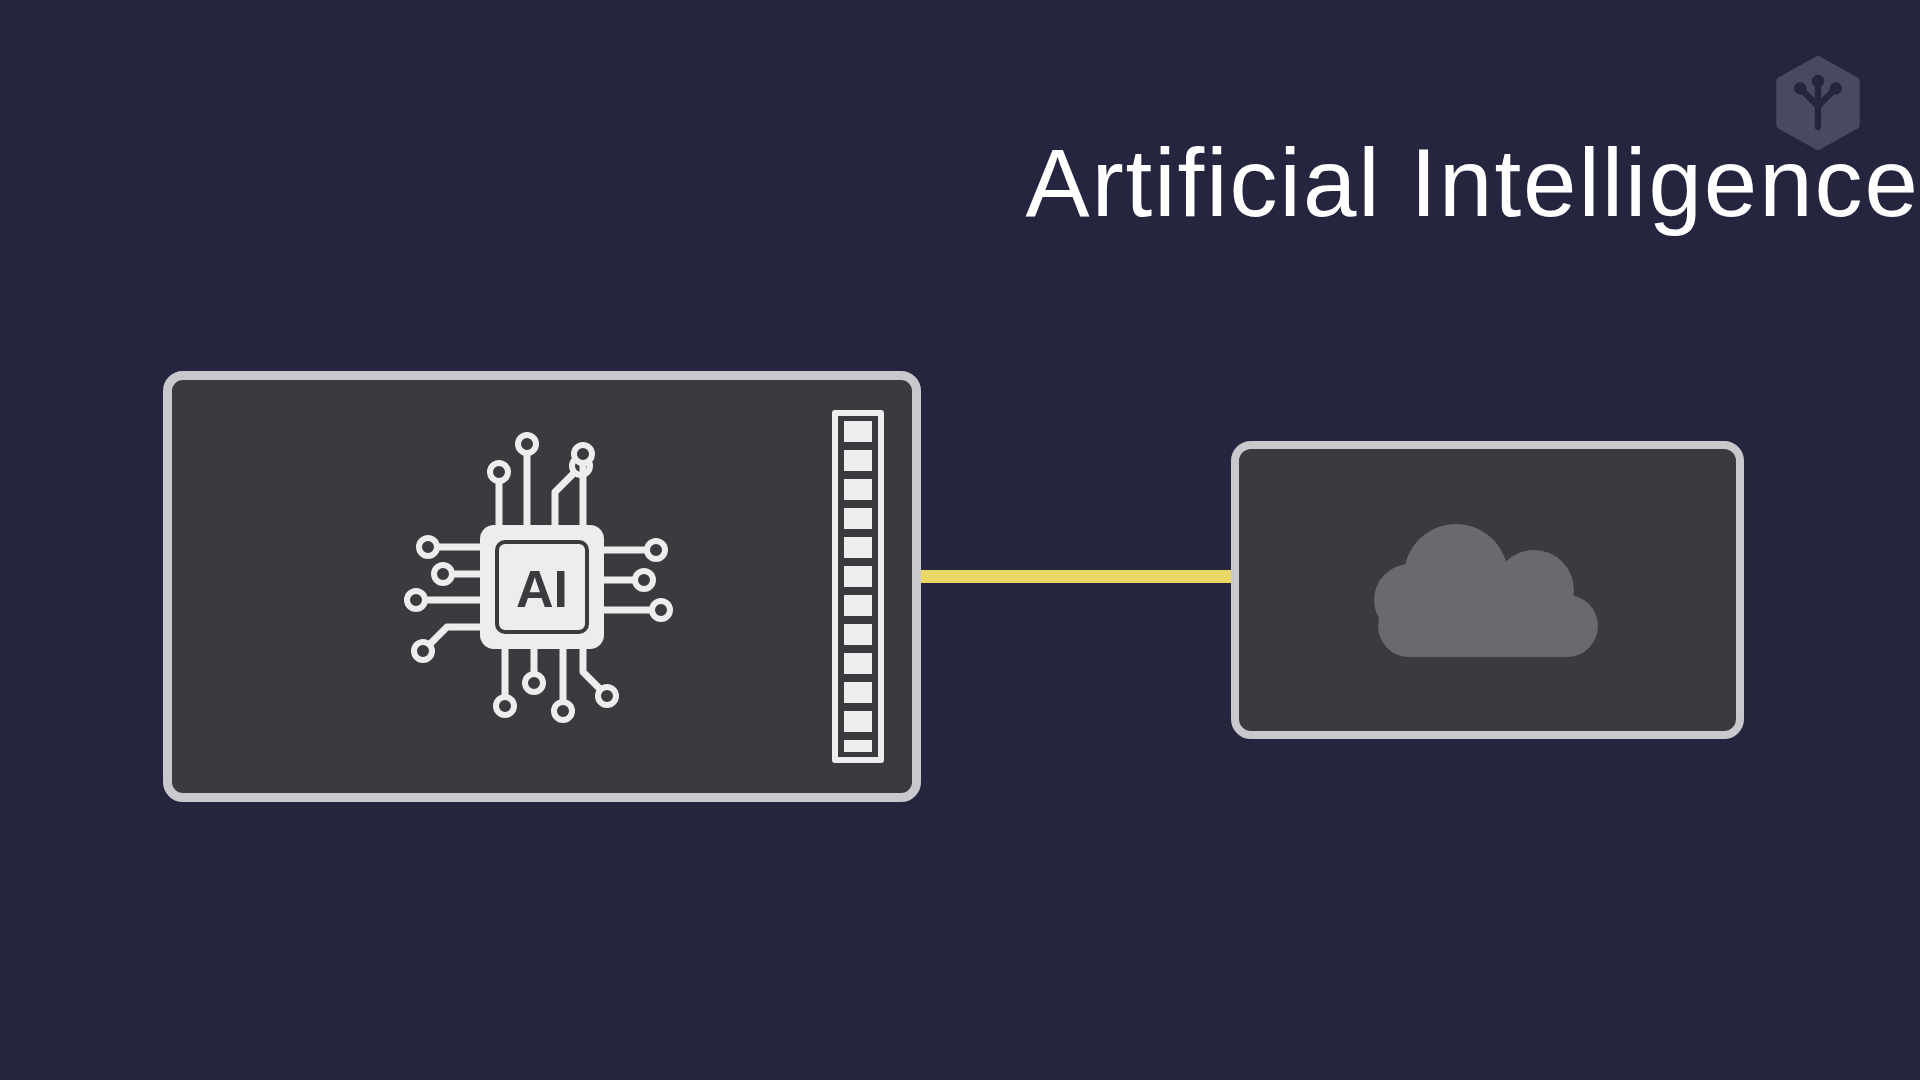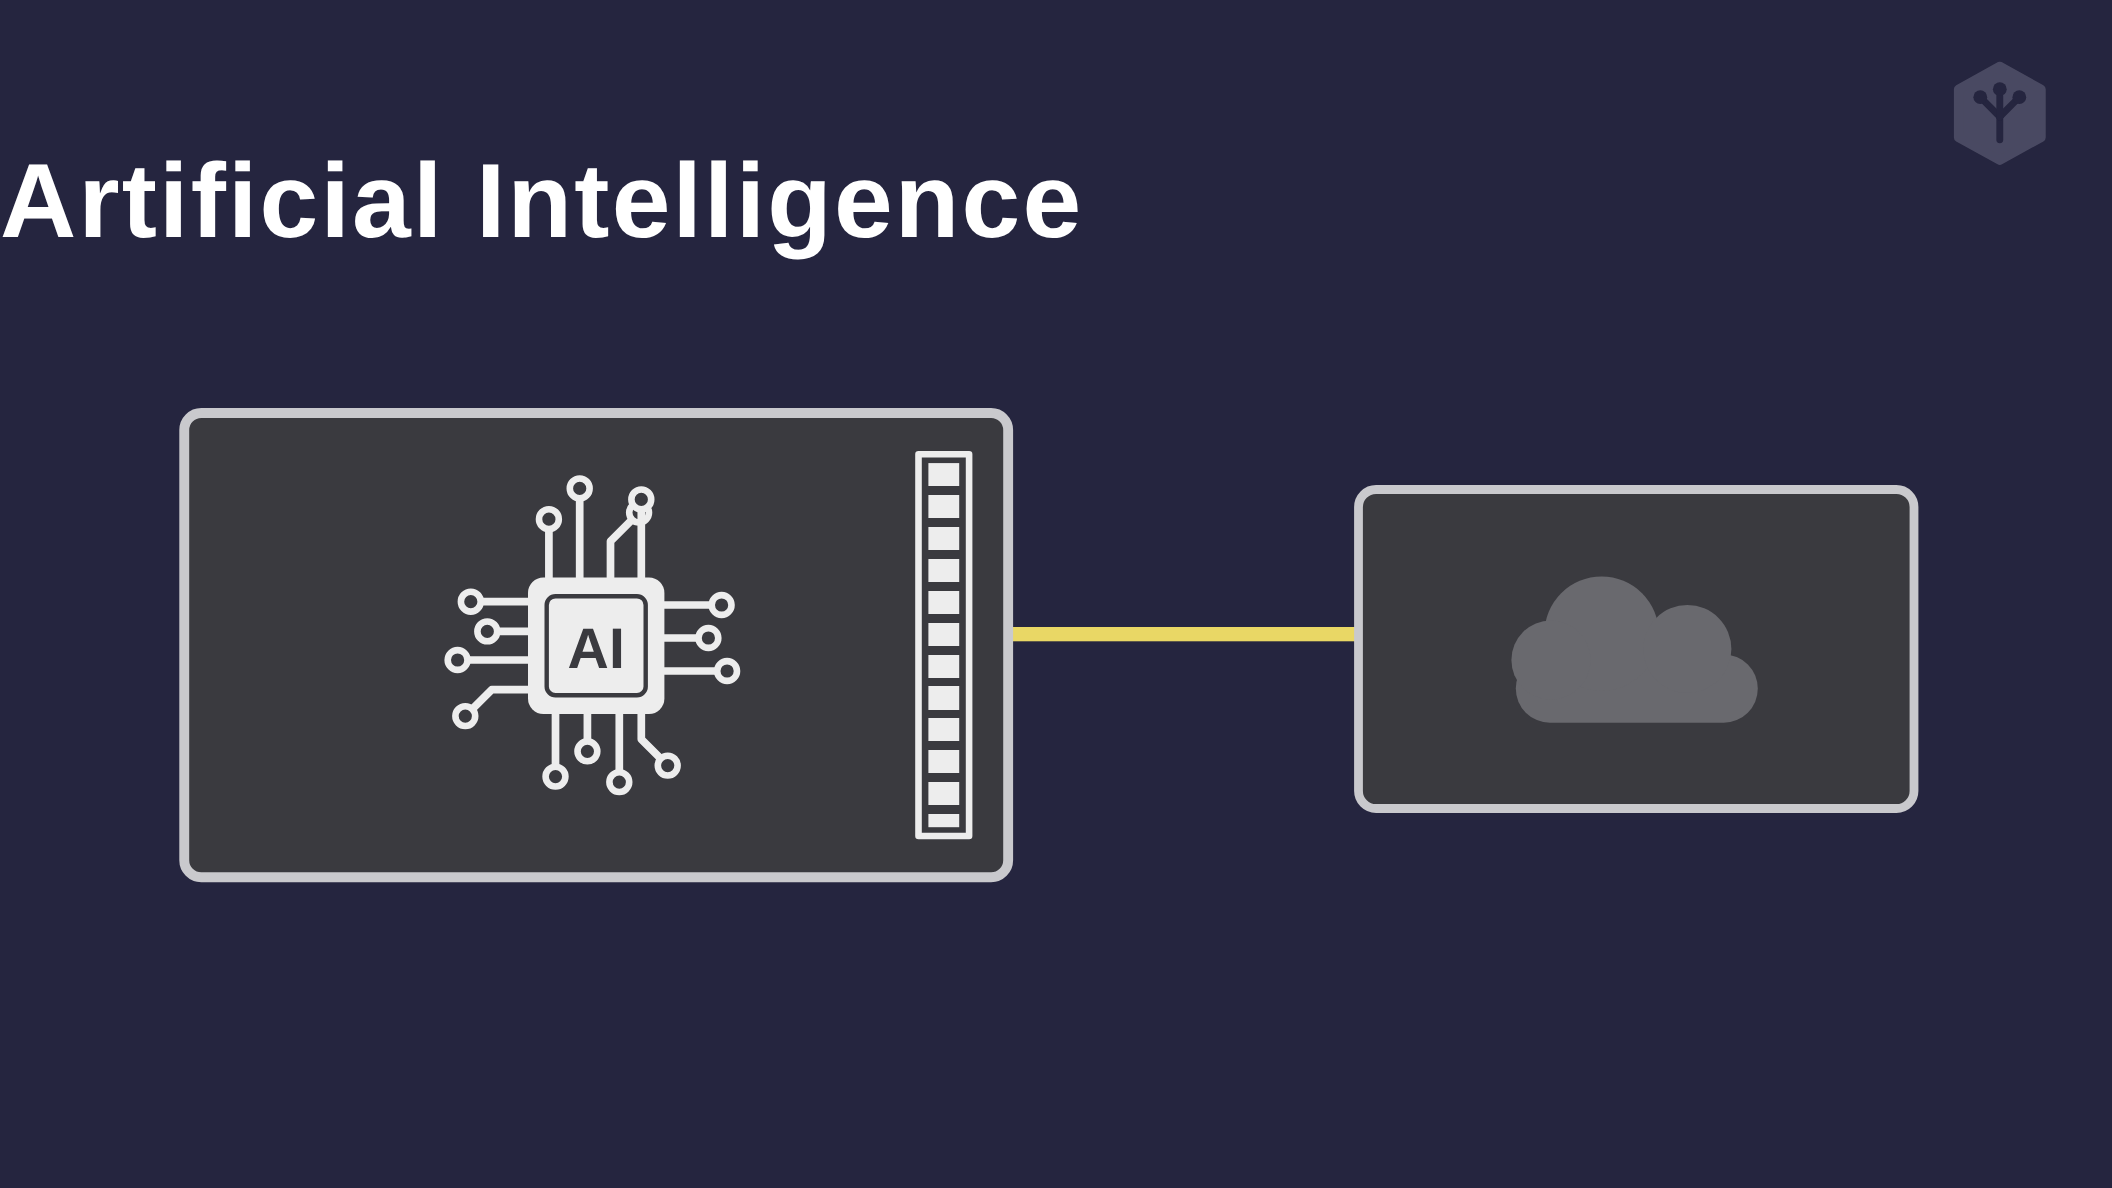--- a/index.html
+++ b/index.html
@@ -17,25 +17,26 @@
   .stage{
     position:relative;
     width:1920px;height:1080px;
     background:var(--background);
     overflow:hidden;
     font-family:"Liberation Sans", sans-serif;
   }
   .title{
     position:absolute;
     top:64px;left:0;right:0;
-    text-align:left;
+    text-align:right;
     font-size:96px;
-    font-weight:bold;
+    font-weight:normal;
     letter-spacing:2px;
     color:var(--title-white);
+    padding-left:20px;
   }
   .brand-logo{
     position:absolute;
     top:56px;right:54px;
     width:96px;height:94px;
     opacity:.9;
   }
   .panel{
     position:absolute;
     background:var(--panel-fill);

